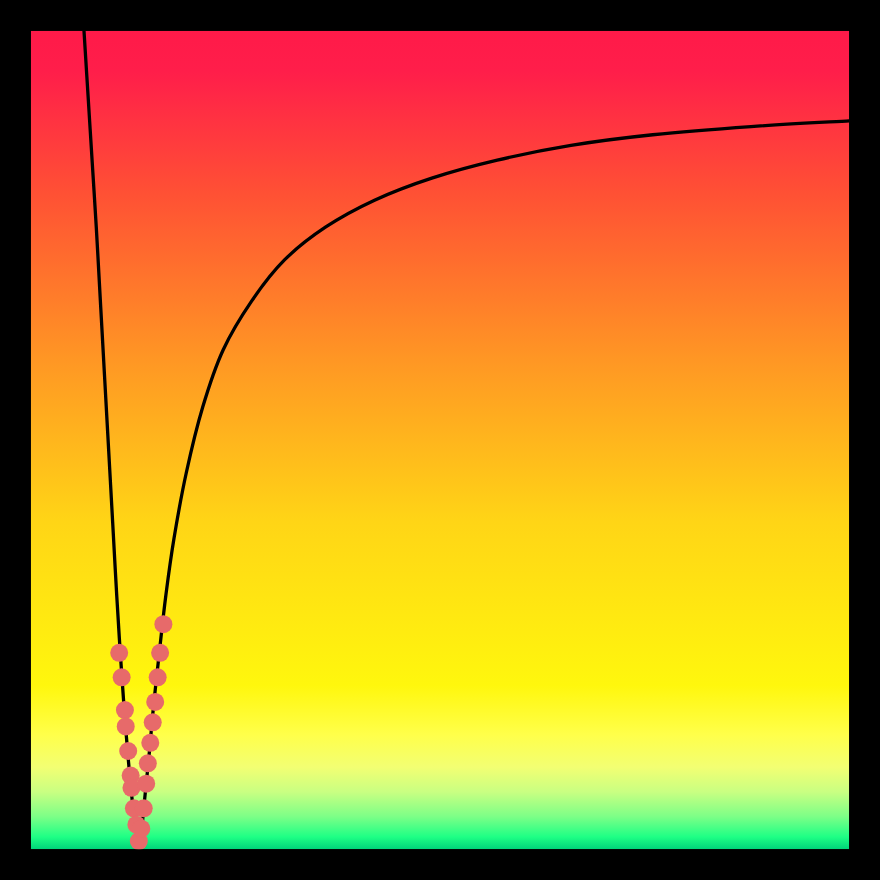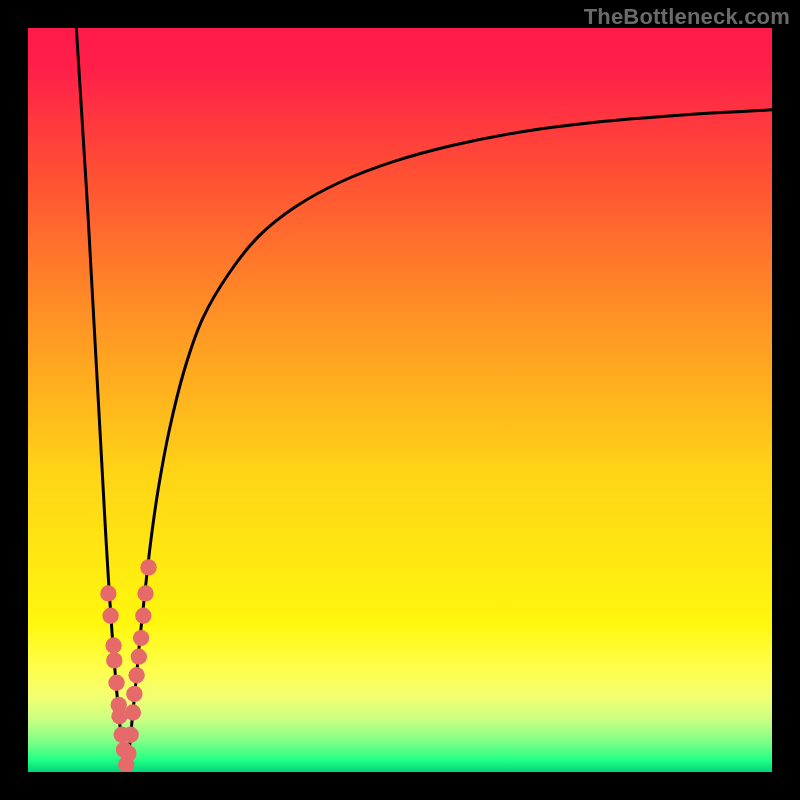--- a/index.html
+++ b/index.html
@@ -80,14 +80,13 @@
           <circle cx="106.39200000000001" cy="665.88" r="8.184000000000001" fill="#e76a6a"></circle>
           <circle cx="108.624" cy="647.28" r="8.184000000000001" fill="#e76a6a"></circle>
           <circle cx="110.856" cy="628.6800000000001" r="8.184000000000001" fill="#e76a6a"></circle>
           <circle cx="113.088" cy="610.08" r="8.184000000000001" fill="#e76a6a"></circle>
           <circle cx="115.32" cy="587.76" r="8.184000000000001" fill="#e76a6a"></circle>
           <circle cx="117.552" cy="565.44" r="8.184000000000001" fill="#e76a6a"></circle>
           <circle cx="120.528" cy="539.4" r="8.184000000000001" fill="#e76a6a"></circle>
         </g>
     </svg>
   </div>
-  <div class="watermark">TheBottleneck.com</div>
 </div>
 
 </body></html>

